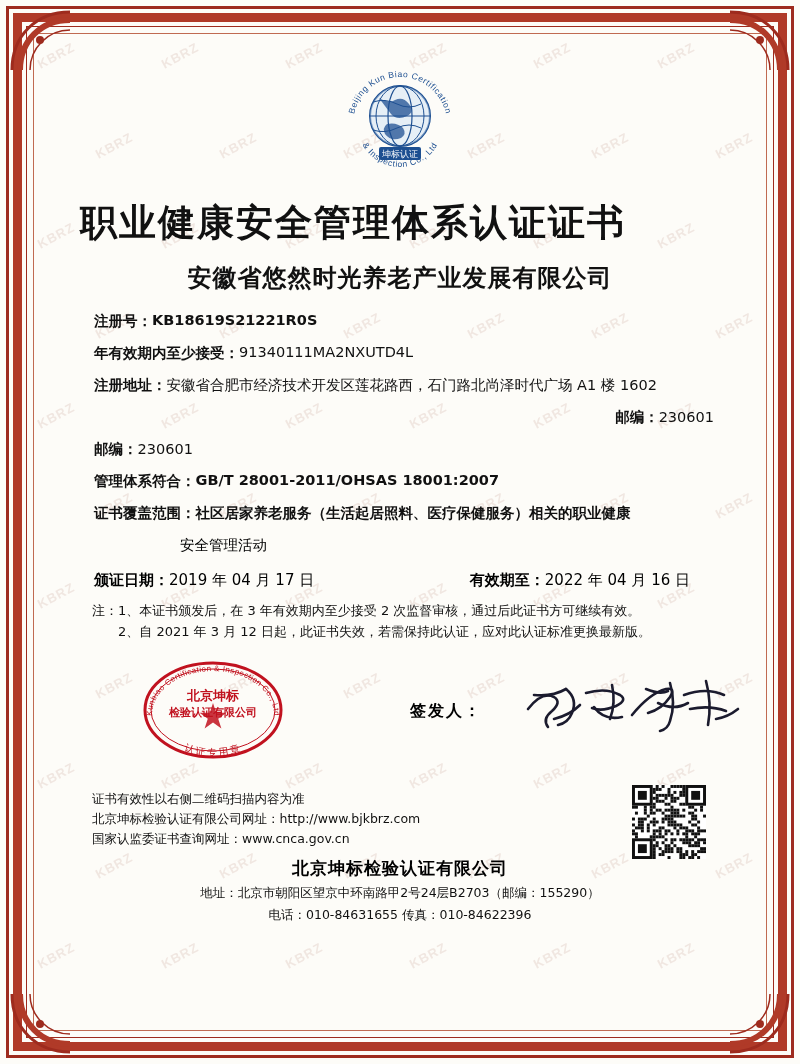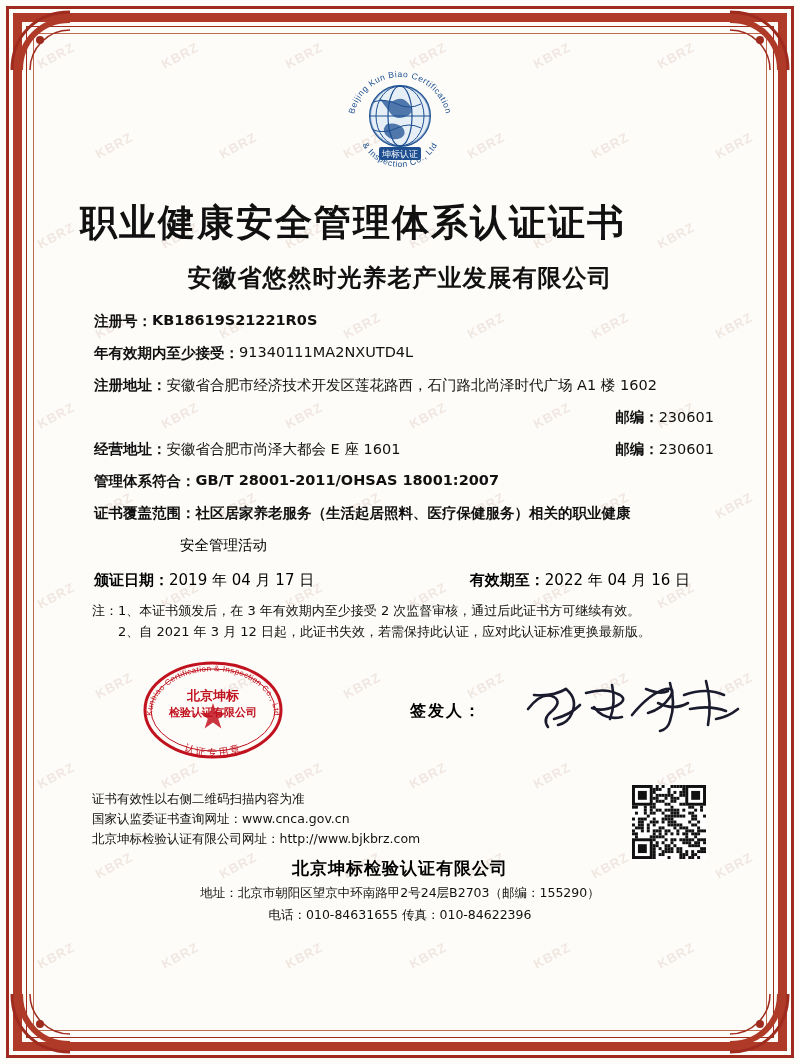--- a/index.html
+++ b/index.html
@@ -406,21 +406,20 @@
       <div class="row">
         <span class="lbl">注册地址：</span>
         <span class="val normal">安徽省合肥市经济技术开发区莲花路西，石门路北尚泽时代广场 A1 楼 1602</span>
       </div>
 
       <div class="row right-end">
         <span class="postal"><span class="pl">邮编：</span><span>230601</span></span>
       </div>
 
       <div class="row split">
-        <span><span class="lbl">经营地址：</span><span class="val normal">安徽省合肥市尚泽大都会 E 座 1601</span></span>
         <span class="postal"><span class="pl">邮编：</span><span>230601</span></span>
       </div>
 
       <div class="row">
         <span class="lbl">管理体系符合：</span>
         <span class="val">GB/T 28001-2011/OHSAS 18001:2007</span>
       </div>
 
       <div class="row">
         <span class="lbl">证书覆盖范围：</span>
@@ -488,22 +487,22 @@
             <path d="M170 34 q20 -4 36 2"></path>
             <path d="M186 6 q6 22 2 44"></path>
             <path d="M196 44 q12 -2 22 -10"></path>
           </g>
         </svg>
       </div>
     </div>
 
     <div class="footer-block">
       <div class="footer-lines">证书有效性以右侧二维码扫描内容为准</div>
+      <div class="footer-lines">北京坤标检验认证有限公司网址：http://www.bjkbrz.com</div>
       <div class="footer-lines">国家认监委证书查询网址：www.cnca.gov.cn</div>
-      <div class="footer-lines">北京坤标检验认证有限公司网址：http://www.bjkbrz.com</div>
 
       <div class="qr">
         <svg id="qr-svg" width="74" height="74" viewBox="0 0 74 74">
           <rect width="74" height="74" fill="#ffffff"></rect>
         <rect x="23.68" y="0.00" width="2.96" height="2.96" fill="#111"></rect>
             <rect x="29.60" y="0.00" width="2.96" height="2.96" fill="#111"></rect>
             <rect x="38.48" y="0.00" width="2.96" height="2.96" fill="#111"></rect>
             <rect x="41.44" y="0.00" width="2.96" height="2.96" fill="#111"></rect>
             <rect x="44.40" y="0.00" width="2.96" height="2.96" fill="#111"></rect>
             <rect x="47.36" y="0.00" width="2.96" height="2.96" fill="#111"></rect>

